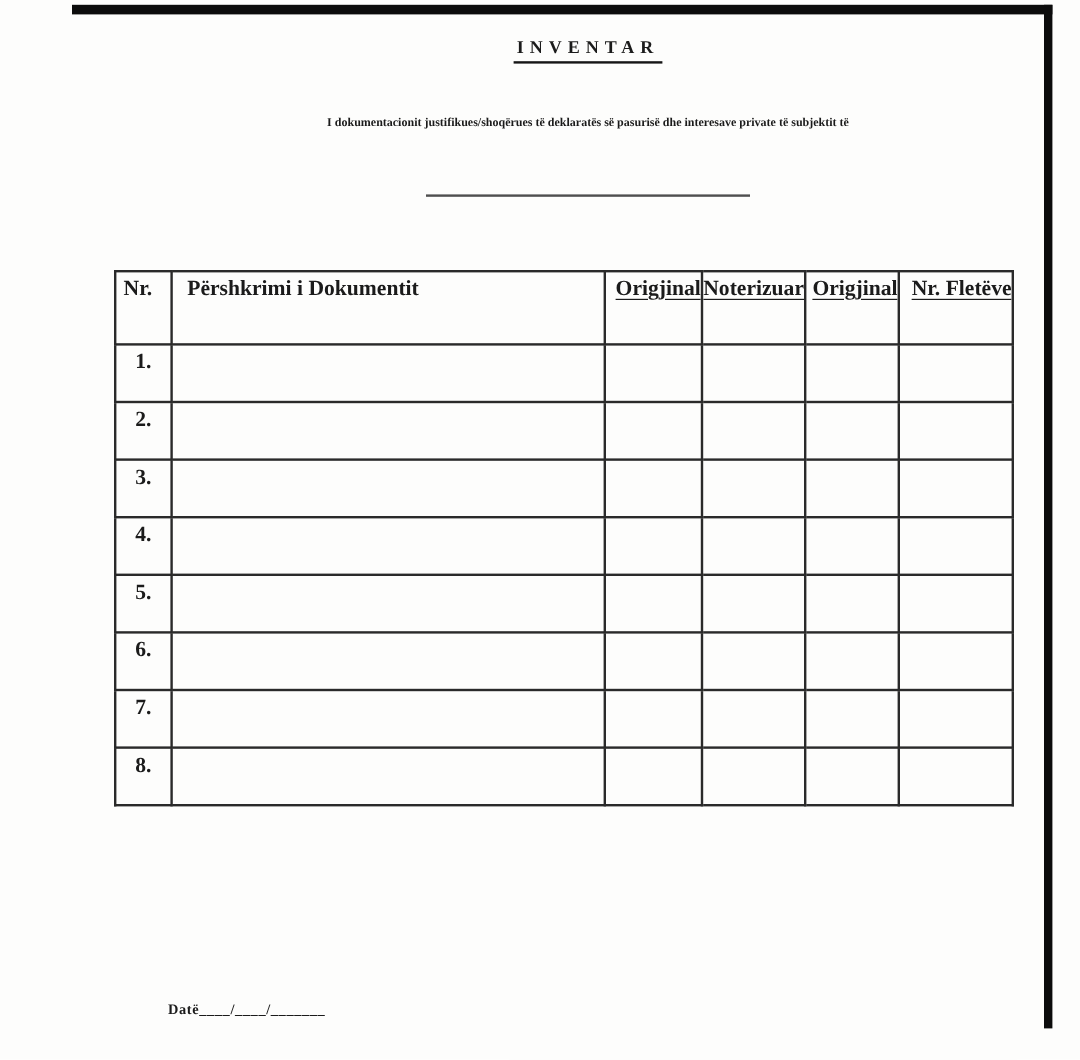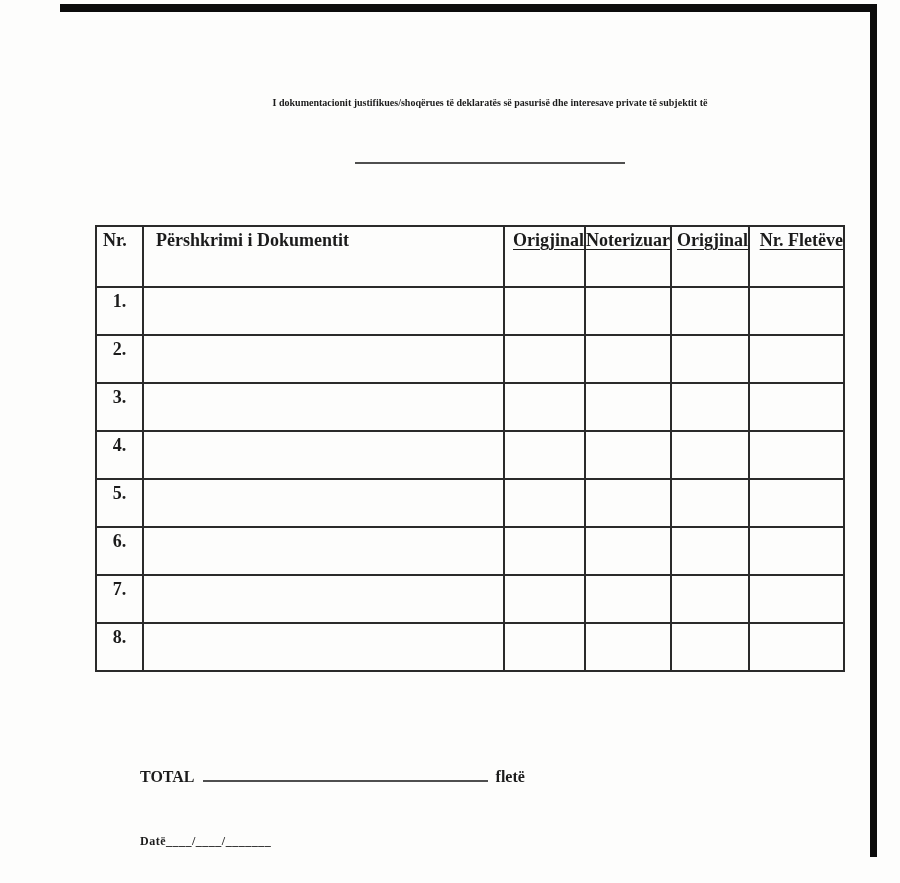--- a/index.html
+++ b/index.html
@@ -91,20 +91,23 @@
   }
 </style>
 </head>
 <body>
 
 <div class="page">
 
   <div class="scan-bar-top"></div>
   <div class="scan-bar-right"></div>
 
+  <div class="title-wrap">
+    <span class="title">INVENTAR</span>
+  </div>
 
   <div class="subtitle-wrap">
     <div>I dokumentacionit justifikues/shoqërues të deklaratës së pasurisë dhe interesave private të subjektit të</div>
   </div>
 
   <div class="name-line"></div>
 
   <table class="inv">
     <colgroup>
       <col style="width:47px">
@@ -185,19 +188,16 @@
         <td class="nr">8.</td>
         <td></td>
         <td></td>
         <td></td>
         <td></td>
         <td></td>
       </tr>
     </tbody>
   </table>
 
-  <div class="total-line">
-    <span>TOTAL</span><span class="blank-line"></span><span>fletë</span>
-  </div>
 
   <div class="date-line">Datë____/____/_______</div>
 
 </div>
 
 </body></html>

